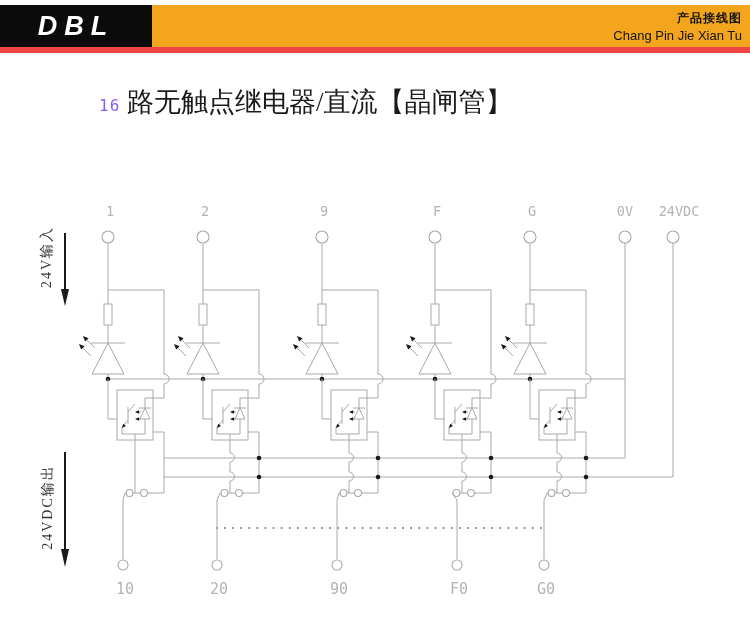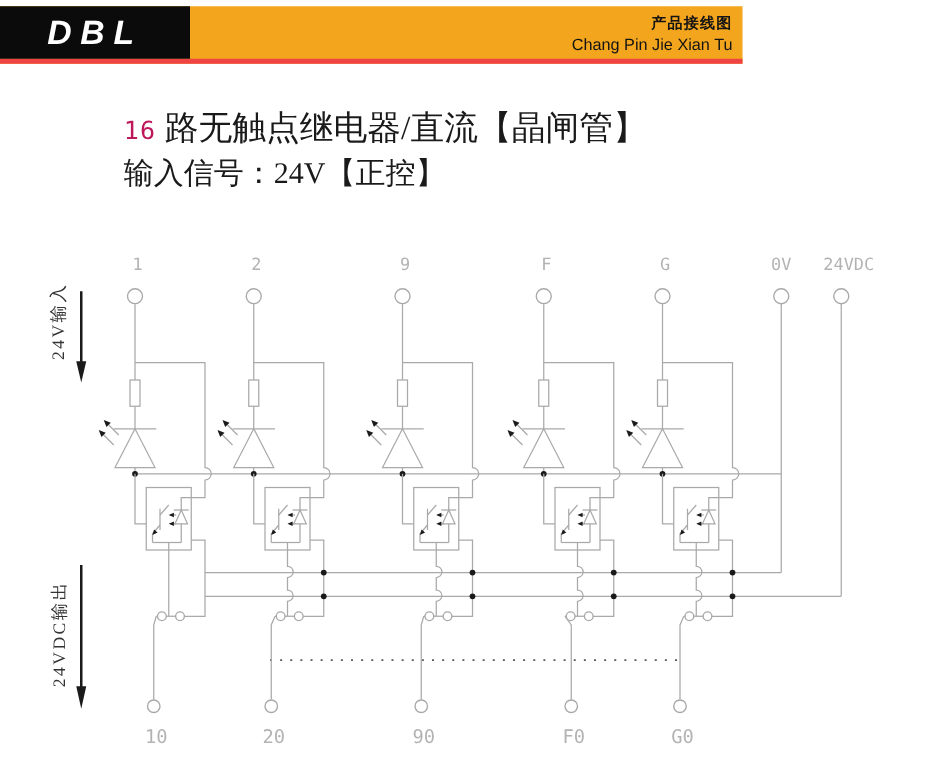--- a/index.html
+++ b/index.html
@@ -1,31 +1,31 @@
 <!DOCTYPE html>
 <html><head>
 <meta charset="utf-8">
 <style>
   html,body{margin:0;padding:0;background:#ffffff;}
   .page{position:relative;width:750px;height:620px;background:#fff;overflow:hidden;
         font-family:"Liberation Sans",sans-serif;}
   
-  .topbar{position:absolute;left:0;top:5px;width:594px;height:42px;background:#F3A51D;
-          border-bottom:4px solid #ef4444;}
+  .topbar{position:absolute;left:0;top:5px;width:750px;height:42px;background:#F3A51D;
+          border-bottom:6px solid #ef4444;}
   .logoblock{position:absolute;left:0;top:0;width:152px;height:42px;background:#0b0b0b;
              display:flex;align-items:center;justify-content:center;}
   .logotext{color:#fff;font-weight:bold;font-style:italic;font-size:27px;letter-spacing:7px;
             font-family:"Liberation Sans",sans-serif;}
   .hdr-right{position:absolute;right:8px;top:3px;text-align:right;color:#141414;}
   .hdr-cn{font-size:12px;font-weight:bold;letter-spacing:1px;line-height:20px;}
   .hdr-py{font-size:13px;line-height:16px;}
   
   .t1{position:absolute;left:99px;top:84px;font-size:27px;color:#1a1a1a;
       font-family:"Liberation Serif",serif;white-space:nowrap;}
-  .t1 .num{color:#be185d;font-family:"DejaVu Sans Mono",monospace;font-size:20px;letter-spacing:1px;margin-top:16px;}
+  .t1 .num{color:#8b5cf6;font-family:"DejaVu Sans Mono",monospace;font-size:16px;letter-spacing:1px;margin-top:16px;}
   .t2{position:absolute;left:99px;top:122px;font-size:24px;color:#1a1a1a;
       font-family:"Liberation Serif",serif;white-space:nowrap;}
   .model{position:absolute;left:99px;top:157px;font-size:15px;color:#b5b5b5;
          font-family:"DejaVu Sans Mono",monospace;letter-spacing:1px;}
   
   .vlabel{position:absolute;white-space:nowrap;color:#333;font-size:14px;letter-spacing:2px;
           font-family:"Liberation Serif",serif;transform:translate(-50%,-50%) rotate(-90deg);}
   svg{position:absolute;left:0;top:0;}
   text{font-family:"DejaVu Sans Mono",monospace;}
 </style>
@@ -38,21 +38,20 @@
     <div class="logoblock">
       <span class="logotext">DBL</span>
     </div>
     <div class="hdr-right">
       <div class="hdr-cn">产品接线图</div>
       <div class="hdr-py">Chang Pin Jie Xian Tu</div>
     </div>
   </div>
 
   <div class="t1"><span class="num">16</span> <span>路无触点继电器/直流【晶闸管】</span></div>
-  <div class="t2">输入信号：24V【正控】</div>
 
   <div class="vlabel" style="left:47px;top:257px;">24V输入</div>
   <div class="vlabel" style="left:48px;top:507px;">24VDC输出</div>
 
   <svg id="circuit" width="750" height="620" viewBox="0 0 750 620">
       <g>
         <path d="M108,379 H625" fill="none" stroke="#a9a9a9" stroke-width="1"></path>
         <path d="M164,458 H625" fill="none" stroke="#a9a9a9" stroke-width="1"></path>
         <path d="M164,477 H673" fill="none" stroke="#a9a9a9" stroke-width="1"></path>
         <path d="M625,243 V458" fill="none" stroke="#a9a9a9" stroke-width="1"></path>

